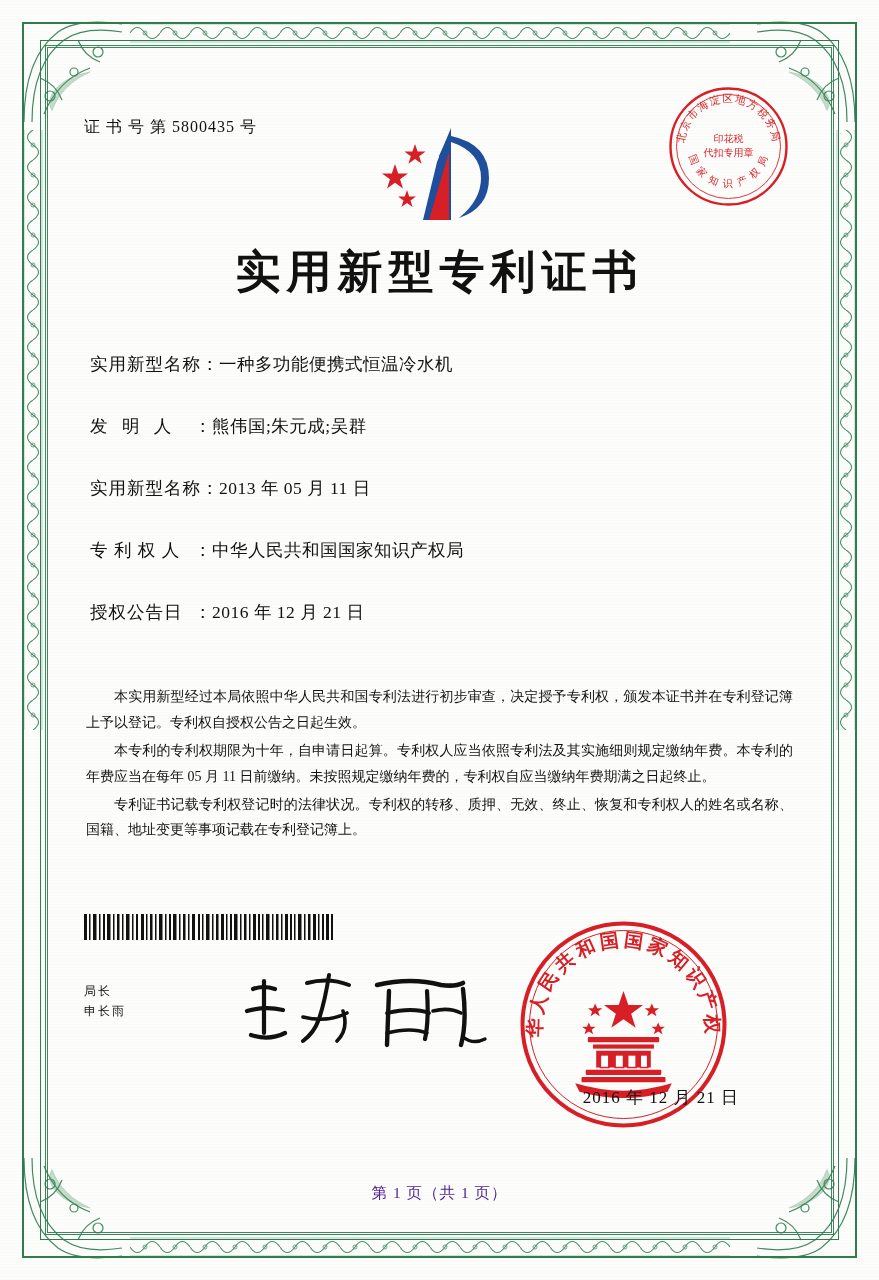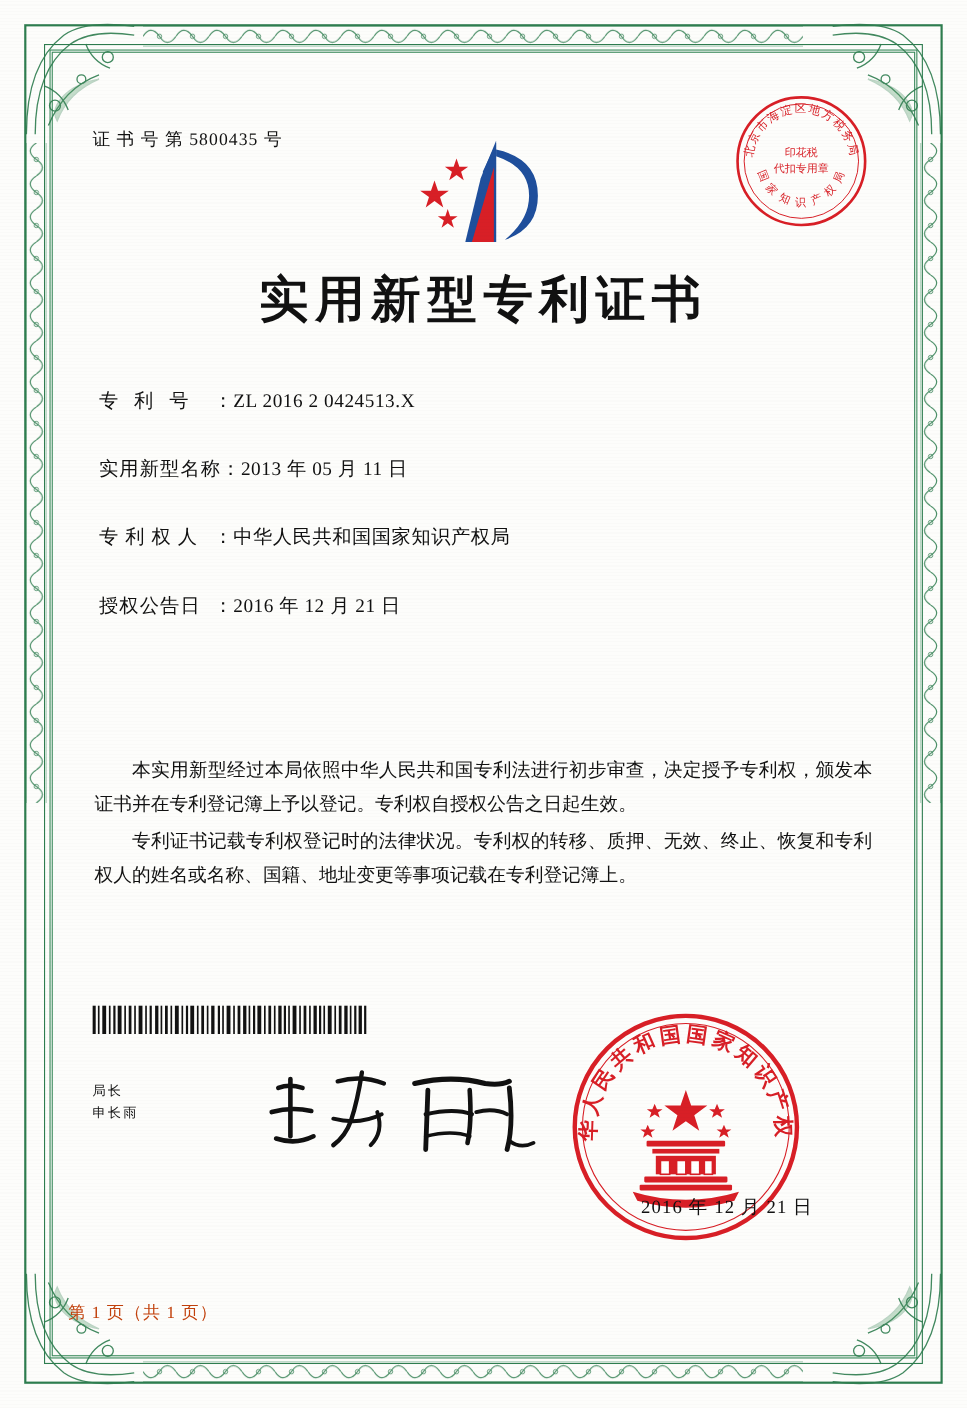--- a/index.html
+++ b/index.html
@@ -149,21 +149,21 @@
     letter-spacing: 5px;
   }
   .field-label.tight { letter-spacing: 1px; }
   .field-value { letter-spacing: .5px; }
 
   .paragraphs {
     position: absolute;
     left: 24px;
     right: 24px;
     top: 622px;
-    font-size: 17px;
+    font-size: 14px;
     line-height: 1.85;
     color: #111;
     text-align: justify;
   }
   .paragraphs p {
     margin: 0 0 2px 0;
     text-indent: 2em;
   }
 
   
@@ -209,24 +209,24 @@
     font-size: 17px;
     letter-spacing: 1px;
     color: #111;
   }
 
   .page-footer {
     position: absolute;
     left: 0;
     right: 0;
     bottom: 14px;
-    text-align: left;
+    text-align: center;
     font-size: 15.5px;
     letter-spacing: 1px;
-    color: #c2410c;
+    color: #4c1d95;
   }
 
   .noise {
     position: absolute;
     inset: 0;
     pointer-events: none;
     opacity: .05;
     background:
       repeating-linear-gradient(0deg, rgba(0,0,0,.25) 0 1px, transparent 1px 3px);
   }
@@ -357,35 +357,39 @@
         <textPath href="#arcBot" startOffset="50%" text-anchor="middle">国 家 知 识 产 权 局</textPath>
       </text>
       <text x="62.5" y="58" font-size="10" fill="#d81f26" text-anchor="middle" font-family="'DejaVu Serif', serif">印花税</text>
       <text x="62.5" y="72" font-size="10" fill="#d81f26" text-anchor="middle" font-family="'DejaVu Serif', serif">代扣专用章</text>
     </svg>
 
     <div class="title">实用新型专利证书</div>
 
     <div class="fields">
       <div class="field-row">
-        <span class="field-label">专 利 号</span><span>：</span><span class="field-value">ZL 2016 2 0424513.X</span>
+        <span class="field-label tight">实用新型名称</span><span>：</span><span class="field-value">一种多功能便携式恒温冷水机</span>
+      </div>
+      <div class="field-row">
+        <span class="field-label">发 明 人</span><span>：</span><span class="field-value">熊伟国;朱元成;吴群</span>
       </div>
       <div class="field-row">
         <span class="field-label tight">实用新型名称</span><span>：</span><span class="field-value">2013 年 05 月 11 日</span>
       </div>
       <div class="field-row">
         <span class="field-label tight">专 利 权 人</span><span>：</span><span class="field-value">中华人民共和国国家知识产权局</span>
       </div>
       <div class="field-row">
         <span class="field-label tight">授权公告日</span><span>：</span><span class="field-value">2016 年 12 月 21 日</span>
       </div>
     </div>
 
     <div class="paragraphs">
       <p>本实用新型经过本局依照中华人民共和国专利法进行初步审查，决定授予专利权，颁发本证书并在专利登记簿上予以登记。专利权自授权公告之日起生效。</p>
+      <p>本专利的专利权期限为十年，自申请日起算。专利权人应当依照专利法及其实施细则规定缴纳年费。本专利的年费应当在每年 05 月 11 日前缴纳。未按照规定缴纳年费的，专利权自应当缴纳年费期满之日起终止。</p>
       <p>专利证书记载专利权登记时的法律状况。专利权的转移、质押、无效、终止、恢复和专利权人的姓名或名称、国籍、地址变更等事项记载在专利登记簿上。</p>
     </div>
 
     <svg class="barcode" viewBox="0 0 250 26" preserveAspectRatio="none">
       <g fill="#111">
         <rect x="0" y="0" width="3" height="26"></rect>
           <rect x="5" y="0" width="1.5" height="26"></rect>
         <rect x="9" y="0" width="3.5" height="26"></rect>
           <rect x="15" y="0" width="1.5" height="26"></rect>
         <rect x="19" y="0" width="2" height="26"></rect>

